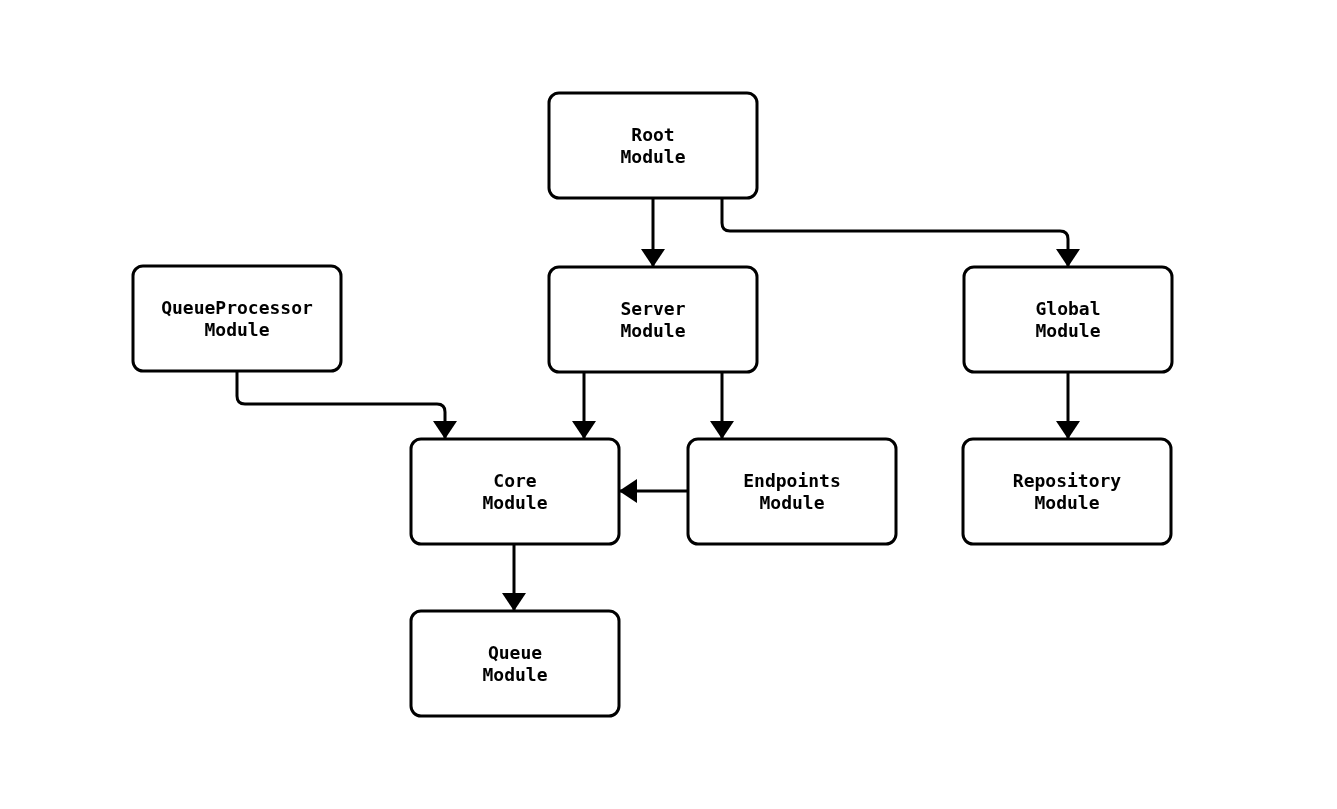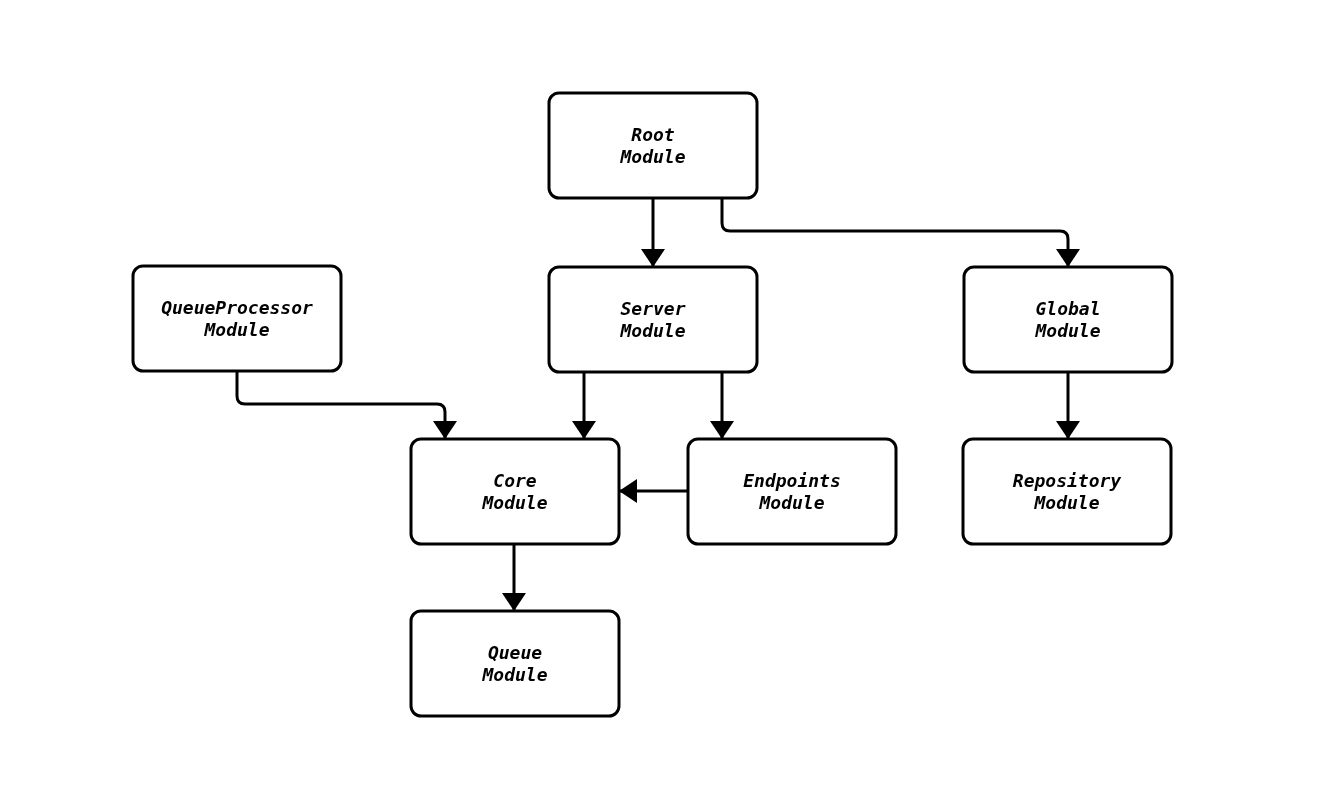--- a/index.html
+++ b/index.html
@@ -7,21 +7,20 @@
     padding: 0;
     background: #ffffff;
     font-family: "DejaVu Sans Mono", monospace;
   }
   .canvas {
     position: relative;
     width: 1337px;
     height: 809px;
     background: #ffffff;
     overflow: hidden;
-    font-style: italic;
   }
   svg { display: block; }
   .node-rect {
     fill: #ffffff;
     stroke: #000000;
     stroke-width: 3;
   }
   .node-label {
     font-family: "DejaVu Sans Mono", monospace;
     font-weight: bold;

